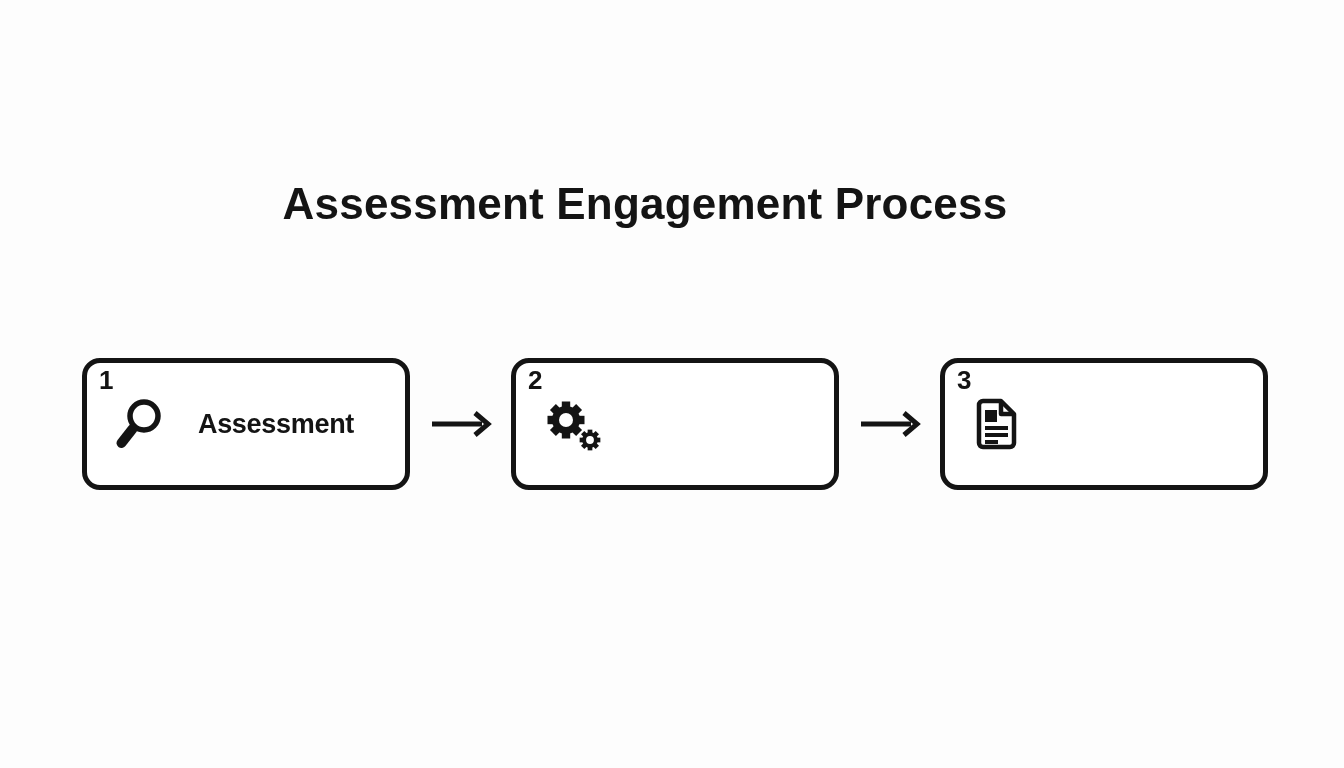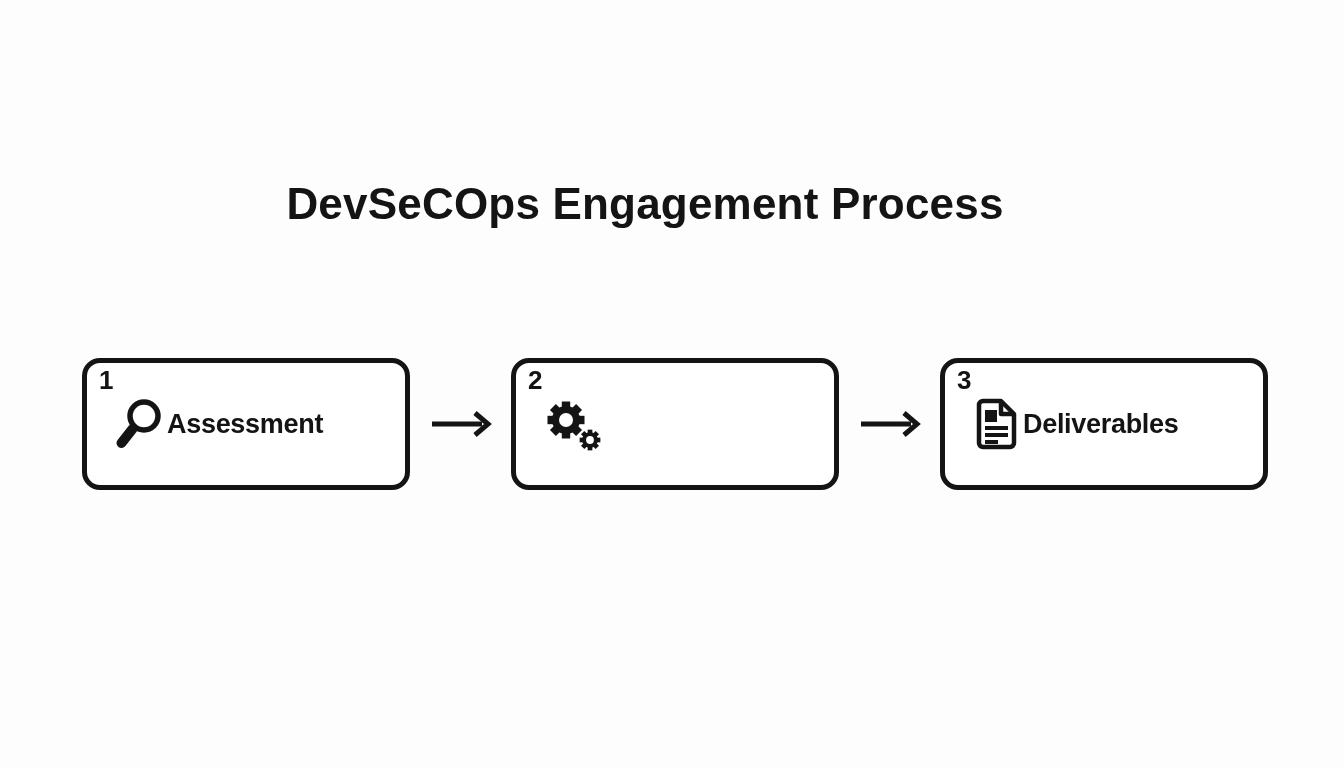--- a/index.html
+++ b/index.html
@@ -48,37 +48,37 @@
     line-height: 1.1;
   }
   .step-icon {
     flex: 0 0 auto;
     display: flex;
     align-items: center;
     justify-content: center;
   }
   .step-label {
     flex: 1;
-    text-align: left;
+    text-align: center;
     font-size: 27px;
     font-weight: 700;
     letter-spacing: -0.3px;
     white-space: nowrap;
   }
   .arrow {
     flex: 1;
     display: flex;
     align-items: center;
     justify-content: center;
   }
 </style>
 </head>
 <body>
 
-<h1 class="title">DevSeCOps Engagement Process</h1>
+<h1 class="title">Assessment Engagement Process</h1>
 
 <div class="flow">
 
   <div class="step-box">
     <span class="step-number">1</span>
     <span class="step-icon">
       <svg width="54" height="58" viewBox="0 0 54 58" aria-hidden="true">
         <circle cx="31" cy="21" r="14" fill="none" stroke="#141414" stroke-width="5.5"></circle>
         <line x1="19.5" y1="34" x2="8.5" y2="48" stroke="#141414" stroke-width="10" stroke-linecap="round"></line>
       </svg>
@@ -129,16 +129,15 @@
     <span class="step-icon">
       <svg width="52" height="56" viewBox="0 0 52 56" aria-hidden="true">
         <path d="M12 5 h18 l13 13 v29 a4 4 0 0 1 -4 4 H12 a4 4 0 0 1 -4 -4 V9 a4 4 0 0 1 4 -4 z" fill="#ffffff" stroke="#141414" stroke-width="4.5" stroke-linejoin="round"></path>
         <path d="M30 5 v13 h13" fill="none" stroke="#141414" stroke-width="4.5" stroke-linejoin="round"></path>
         <rect x="14" y="14" width="12" height="12" fill="#141414"></rect>
         <rect x="14" y="30" width="23" height="4" fill="#141414"></rect>
         <rect x="14" y="37" width="23" height="4" fill="#141414"></rect>
         <rect x="14" y="44" width="13" height="4" fill="#141414"></rect>
       </svg>
     </span>
-    <span class="step-label">Deliverables</span>
   </div>
 
 </div>
 
 </body></html>

